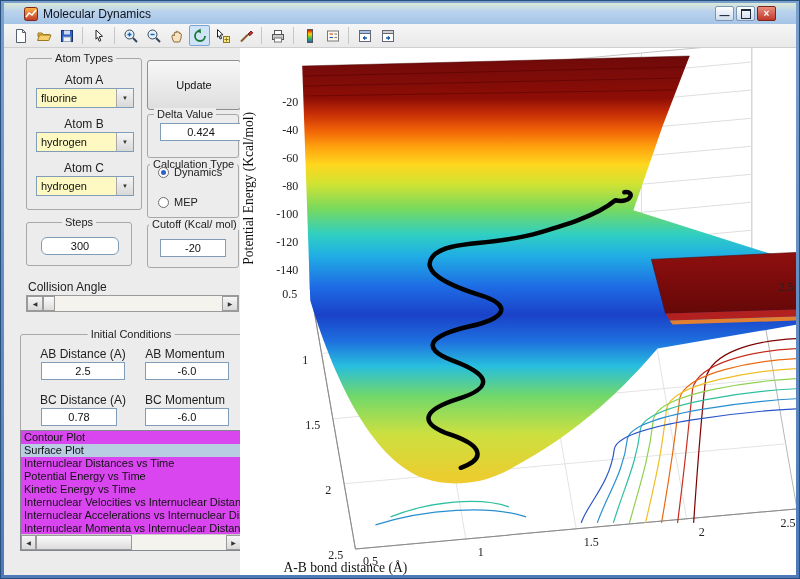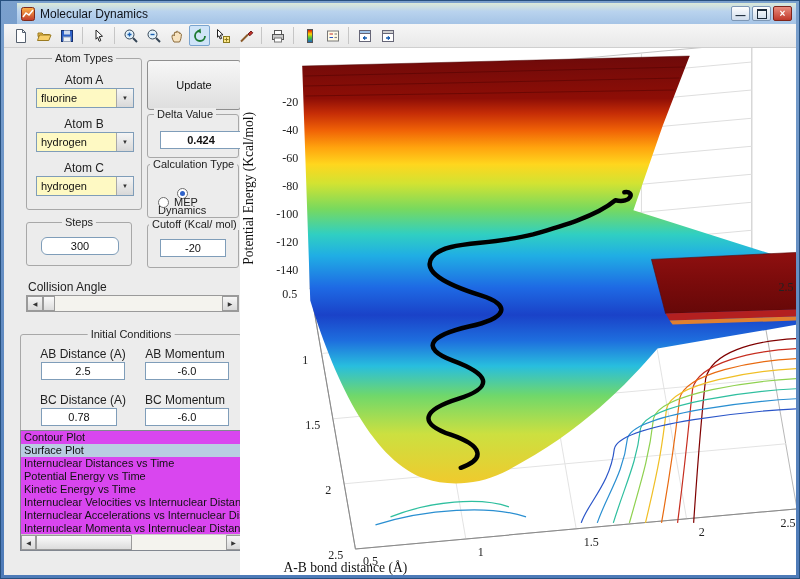--- a/index.html
+++ b/index.html
@@ -1,19 +1,19 @@
 <!DOCTYPE html>
 <html><head>
 <meta charset="utf-8">
 <style>
   html,body{margin:0;padding:0;background:#888;}
   #stage{position:relative;width:800px;height:579px;font-family:"Liberation Sans",sans-serif;-webkit-font-smoothing:antialiased;}
   .window{position:absolute;inset:0;background:linear-gradient(#7aa0cd,#4e7bb8);border:1px solid #27507f;box-sizing:border-box;}
   
-  .titlebar{position:absolute;left:16px;top:2px;right:3px;height:21px;background:linear-gradient(#dcead9,#b9d3ee 40%,#a5c4e6);display:flex;align-items:center;padding:0 4px;box-sizing:border-box;}
+  .titlebar{position:absolute;left:3px;top:2px;right:3px;height:21px;background:linear-gradient(#dcead9,#b9d3ee 40%,#a5c4e6);display:flex;align-items:center;padding:0 20px;box-sizing:border-box;}
   .title-text{font-size:12px;color:#10131a;margin-left:5px;flex:1;white-space:nowrap;overflow:hidden;}
   .wbtn{width:19px;height:15px;margin-left:2px;border:1px solid #7d97b5;border-radius:2px;background:linear-gradient(#fefefe,#cfdcec);display:flex;align-items:center;justify-content:center;font-size:10px;line-height:1;color:#1c2a3a;box-sizing:border-box;}
   .wbtn.close{background:linear-gradient(#e98c7d,#c0392b);color:#fff;font-weight:bold;border-color:#7e241a;}
   .wbtn .maxbox{width:8px;height:7px;border:1px solid #1c2a3a;border-top-width:2px;}
   .minglyph{display:block;transform:translateY(2px);font-weight:bold;}
   
   .appbody{position:absolute;left:3px;top:23px;right:3px;bottom:3px;background:#ececec;}
   .toolbar{position:absolute;left:0;top:0;right:0;height:24px;background:linear-gradient(#f6f6f6,#e9e9e9);border-bottom:1px solid #cfcfcf;display:flex;align-items:center;padding-left:5px;box-sizing:border-box;}
   .ticon{width:21px;height:21px;display:flex;align-items:center;justify-content:center;border:1px solid transparent;border-radius:2px;box-sizing:border-box;margin:0 1px;}
   .ticon.active{background:#cfe4f8;border-color:#7aa4cf;}
@@ -211,26 +211,26 @@
           <div class="dd" style="left:9px;top:117px;width:98px;">
             <span class="dd-val">hydrogen</span>
             <span class="dd-btn">▼</span>
           </div>
         </div>
 
         <div class="btn-update" style="left:143px;top:12px;width:92px;height:48px;">Update</div>
 
         <div class="grp" style="left:143px;top:66px;width:92px;height:44px;">
           <span class="grp-title" style="left:6px;">Delta Value</span>
-          <div class="tf" style="left:12px;top:16px;width:82px;height:18px;font-weight:bold;">0.424</div>
+          <div class="tf" style="left:12px;top:8px;width:82px;height:18px;">0.424</div>
         </div>
 
         <div class="grp" style="left:143px;top:116px;width:92px;height:54px;">
           <span class="grp-title" style="left:2px;">Calculation Type</span>
-          <div class="radio-row" style="left:10px;top:23px;flex-direction:column;">
+          <div class="radio-row" style="left:10px;top:1px;">
             <span class="radio checked"></span>
             <span>Dynamics</span>
           </div>
           <div class="radio-row" style="left:10px;top:31px;">
             <span class="radio"></span>
             <span>MEP</span>
           </div>
         </div>
 
         <div class="grp" style="left:22px;top:174px;width:106px;height:44px;">

